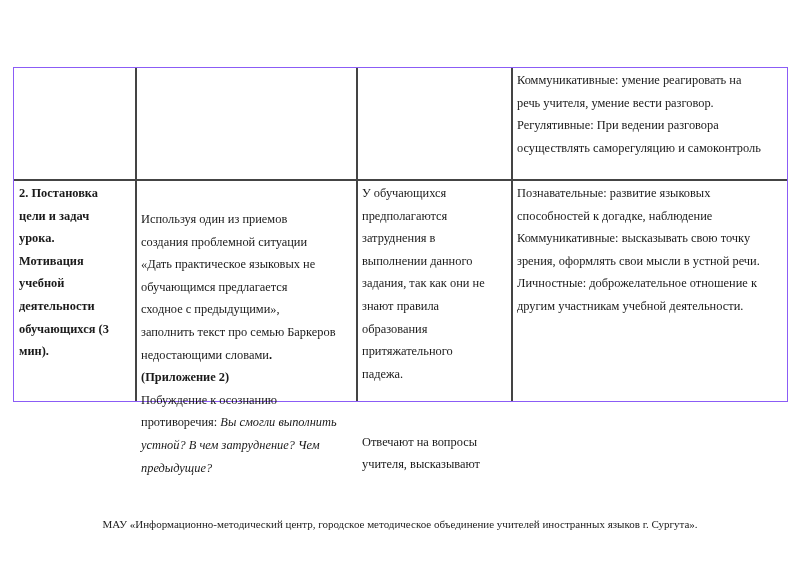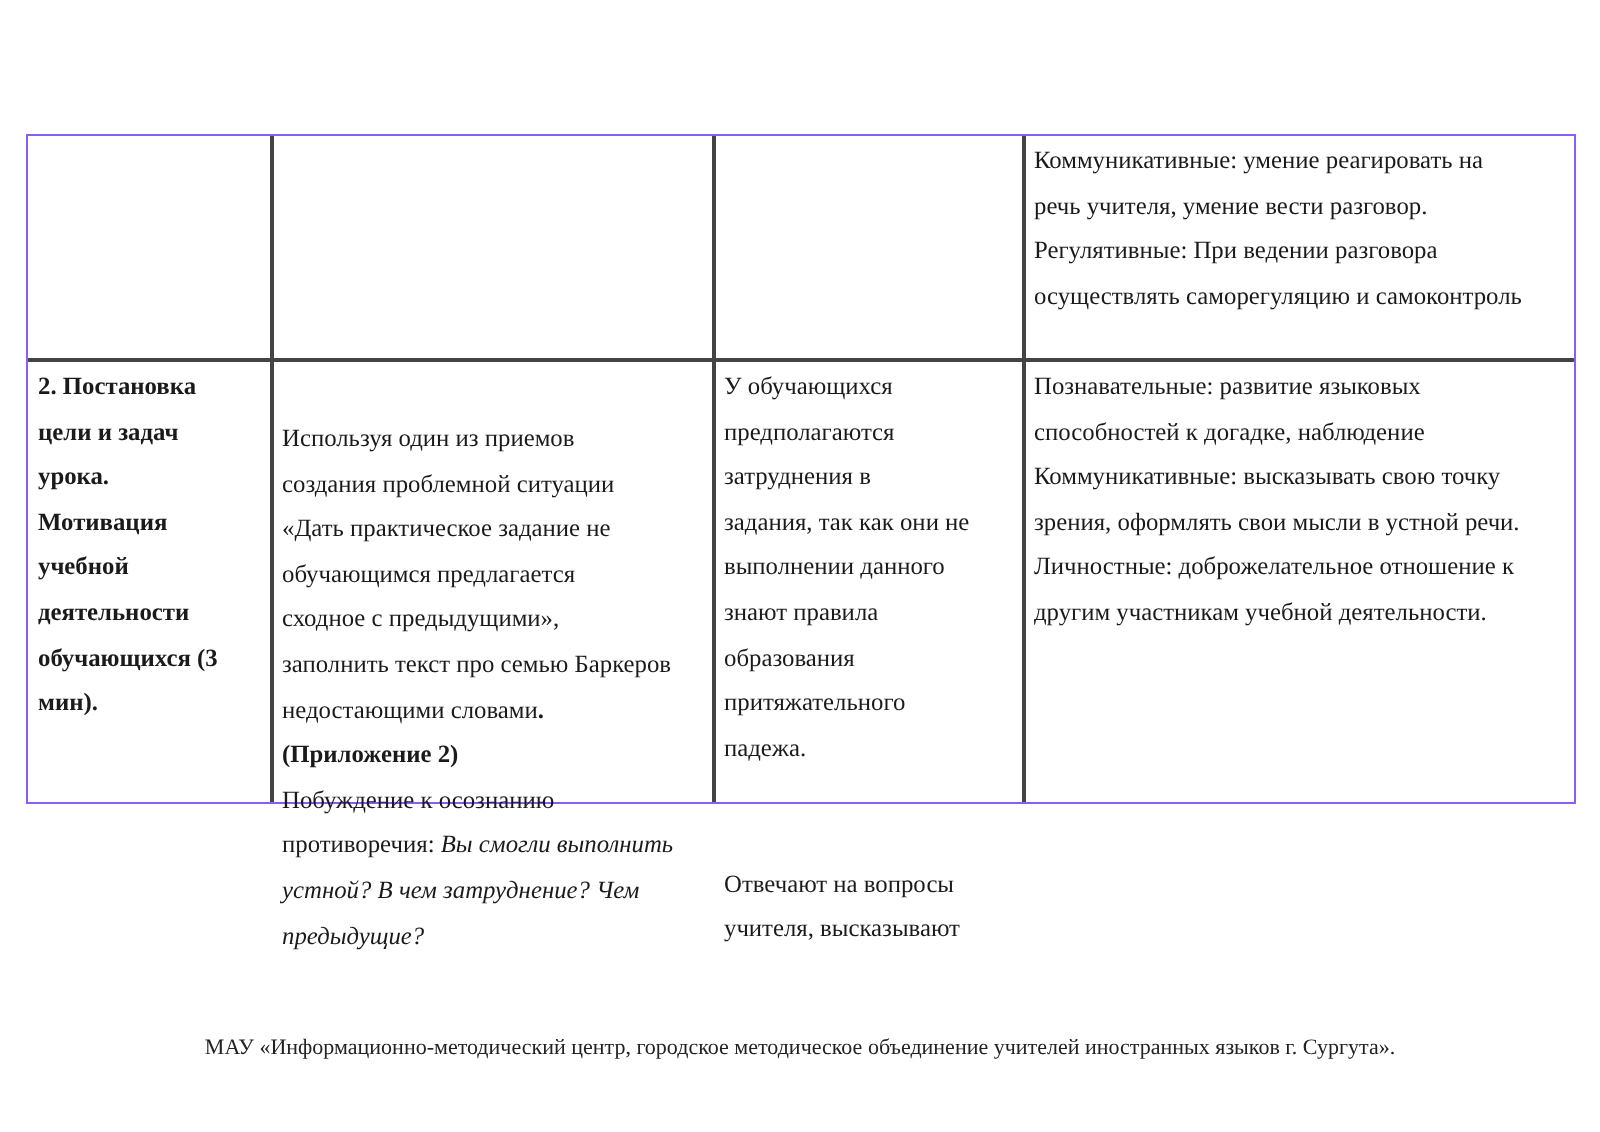--- a/index.html
+++ b/index.html
@@ -37,38 +37,38 @@
       <span class="line">Мотивация</span>
       <span class="line">учебной</span>
       <span class="line">деятельности</span>
       <span class="line">обучающихся (3</span>
       <span class="line">мин).</span>
     </div>
 
     <div class="cell" style="left:127px; top:5px;margin-top:22px;">
       <span class="line">Используя один из приемов</span>
       <span class="line">создания проблемной ситуации</span>
-      <span class="line">«Дать практическое задание не</span>
+      <span class="line">«Дать практическое языковых не</span>
       <span class="line">обучающимся предлагается</span>
       <span class="line">сходное с предыдущими»,</span>
       <span class="line">заполнить текст про семью Баркеров</span>
       <span class="line"><span>недостающими словами</span><span class="b">.</span></span>
       <span class="line b">(Приложение 2)</span>
       <span class="line">Побуждение к осознанию</span>
       <span class="line"><span>противоречия: </span><span class="i">Вы смогли выполнить</span></span>
       <span class="line i">устной? В чем затруднение? Чем</span>
       <span class="line i">предыдущие?</span>
     </div>
 
     <div class="cell" style="left:348px; top:1px;">
       <span class="line">У обучающихся</span>
       <span class="line">предполагаются</span>
       <span class="line">затруднения в</span>
+      <span class="line">выполнении данного</span>
       <span class="line">задания, так как они не</span>
-      <span class="line">выполнении данного</span>
       <span class="line">знают правила</span>
       <span class="line">образования</span>
       <span class="line">притяжательного</span>
       <span class="line">падежа.</span>
       <span class="line" style="height:22.6px"></span>
       <span class="line" style="height:22.6px"></span>
       <span class="line">Отвечают на вопросы</span>
       <span class="line">учителя, высказывают</span>
     </div>
 

